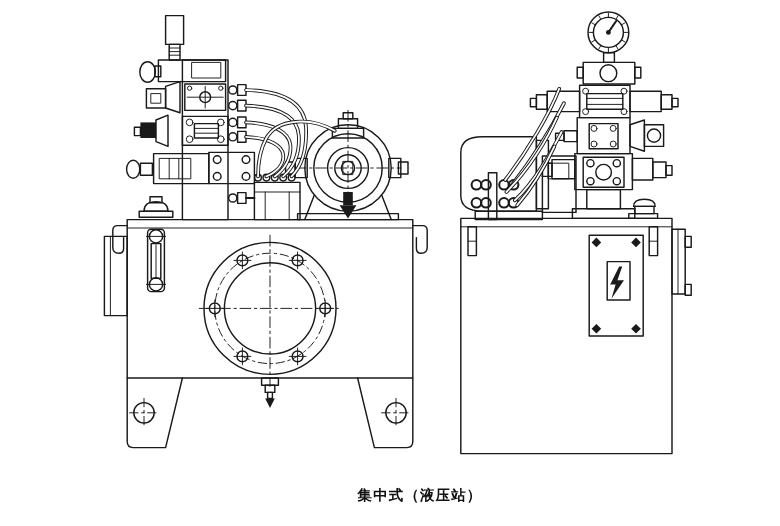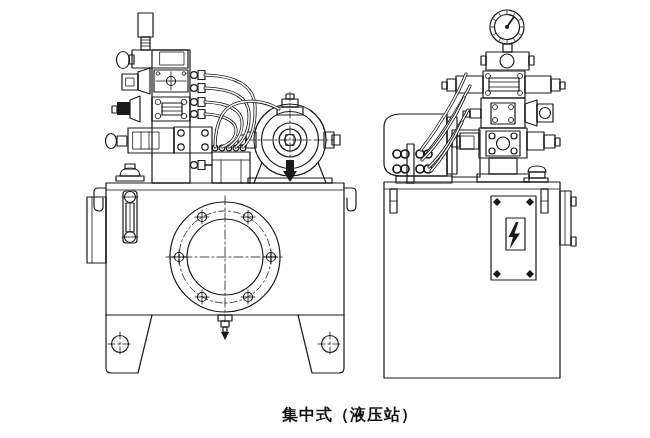--- a/index.html
+++ b/index.html
@@ -9,21 +9,21 @@
   svg *{stroke:#1a1a1a;fill:none;stroke-width:1.2;stroke-linecap:round;stroke-linejoin:round;}
   .thin{stroke-width:0.8;}
   .thick{stroke-width:1.7;}
   .fillink{fill:#1a1a1a;stroke:none;}
   .white{fill:#ffffff;}
   .dash{stroke-dasharray:9 3 2 3;stroke-width:0.8;}
   .dashc{stroke-dasharray:7 3 2 3;stroke-width:0.8;}
   .hose{stroke-width:3.1;}
   .core{stroke:#ffffff;stroke-width:1.5;}
   .caption{position:absolute;top:405px;left:350px;transform:translateX(-50%);
-           color:#111;font-size:16px;font-weight:bold;letter-spacing:1px;white-space:nowrap;}
+           color:#111;font-size:12px;font-weight:bold;letter-spacing:1px;white-space:nowrap;}
 </style>
 </head>
 <body>
 
 <div class="page">
 <svg width="650" height="438" viewBox="0 0 650 438">
 
   <g>
 
     <g>

